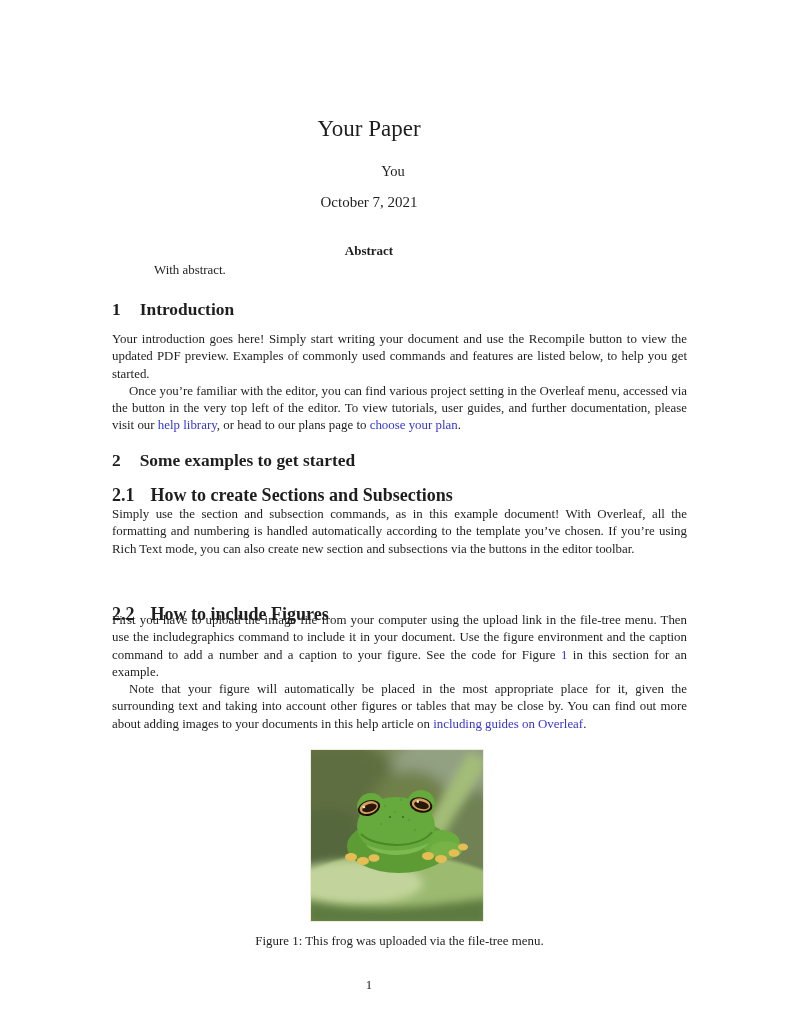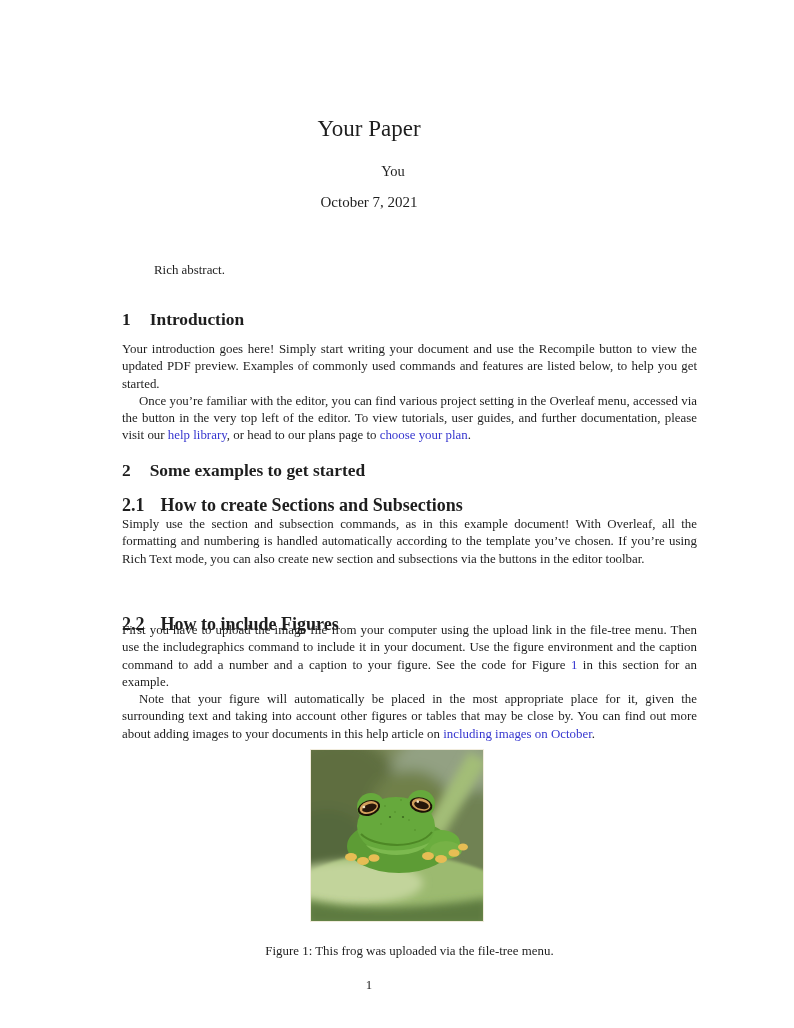--- a/index.html
+++ b/index.html
@@ -16,21 +16,21 @@
   .doc-title   { top: 116px; font-size: 23px; font-weight: 400; }
   .doc-author  { top: 163px; font-size: 14.5px; margin-left: 24px; }
   .doc-date    { top: 194px; font-size: 15px; }
   .abstract-heading { top: 243px; font-size: 13px; font-weight: 700; }
   .abstract-body {
     position: absolute; left: 110px; top: 262px; width: 575px;
     font-size: 12.9px; line-height: 17.3px;
     padding-left: 27px; box-sizing: border-box; text-indent: 17px;
   }
   .sec, .subsec, .parblock, .fig-caption {
-    position: absolute; left: 110px; width: 575px; margin: 12px;
+    position: absolute; left: 110px; width: 575px; margin: 2px;
   }
   .sec    { font-size: 17.4px; font-weight: 700; }
   .subsec { font-size: 18px; font-weight: 700; }
   .sec .secnum    { margin-right: 19px; }
   .subsec .secnum { margin-right: 16px; }
   .sec-1  { top: 297px; }
   .sec-2  { top: 448px; }
   .sec-21 { top: 483px; }
   .sec-22 { top: 602px; }
   .parblock { font-size: 12.9px; line-height: 17.3px; text-align: justify; }
@@ -50,21 +50,22 @@
 </style>
 </head>
 <body>
 
 <div class="page">
 
   <h1 class="centered-line doc-title">Your Paper</h1>
   <div class="centered-line doc-author">You</div>
   <div class="centered-line doc-date">October 7, 2021</div>
 
-  <div class="abstract-body">Rich abstract.</div>
+  <div class="centered-line abstract-heading">Abstract</div>
+  <div class="abstract-body">With abstract.</div>
 
   <h2 class="sec sec-1">
     <span class="secnum">1</span><span>Introduction</span>
   </h2>
 
   <div class="parblock par-intro">
     <p>Your introduction goes here! Simply start writing your document and use the Recompile button to view the updated PDF preview. Examples of commonly used commands and features are listed below, to help you get started.</p>
     <p><span>Once you’re familiar with the editor, you can find various project setting in the Overleaf menu, accessed via the button in the very top left of the editor. To view tutorials, user guides, and further documentation, please visit our </span><a href="#" class="doclink">help library</a><span>, or head to our plans page to </span><a href="#" class="doclink">choose your plan</a><span>.</span></p>
   </div>
 
@@ -79,21 +80,21 @@
   <div class="parblock par-sections">
     <p>Simply use the section and subsection commands, as in this example document! With Overleaf, all the formatting and numbering is handled automatically according to the template you’ve chosen. If you’re using Rich Text mode, you can also create new section and subsections via the buttons in the editor toolbar.</p>
   </div>
 
   <h3 class="subsec sec-22">
     <span class="secnum">2.2</span><span>How to include Figures</span>
   </h3>
 
   <div class="parblock par-figures">
     <p><span>First you have to upload the image file from your computer using the upload link in the file-tree menu. Then use the includegraphics command to include it in your document. Use the figure environment and the caption command to add a number and a caption to your figure. See the code for Figure </span><a href="#" class="doclink">1</a><span> in this section for an example.</span></p>
-    <p><span>Note that your figure will automatically be placed in the most appropriate place for it, given the surrounding text and taking into account other figures or tables that may be close by. You can find out more about adding images to your documents in this help article on </span><a href="#" class="doclink">including images on October</a><span>.</span></p>
+    <p><span>Note that your figure will automatically be placed in the most appropriate place for it, given the surrounding text and taking into account other figures or tables that may be close by. You can find out more about adding images to your documents in this help article on </span><a href="#" class="doclink">including guides on Overleaf</a><span>.</span></p>
   </div>
 
   <div class="figure-box">
     <svg viewBox="0 0 172 171" preserveAspectRatio="none">
       <defs>
         <filter id="b8" x="-50%" y="-50%" width="200%" height="200%">
             <feGaussianBlur stdDeviation="7"></feGaussianBlur>
           </filter>
         <filter id="b4" x="-50%" y="-50%" width="200%" height="200%">
             <feGaussianBlur stdDeviation="4"></feGaussianBlur>

